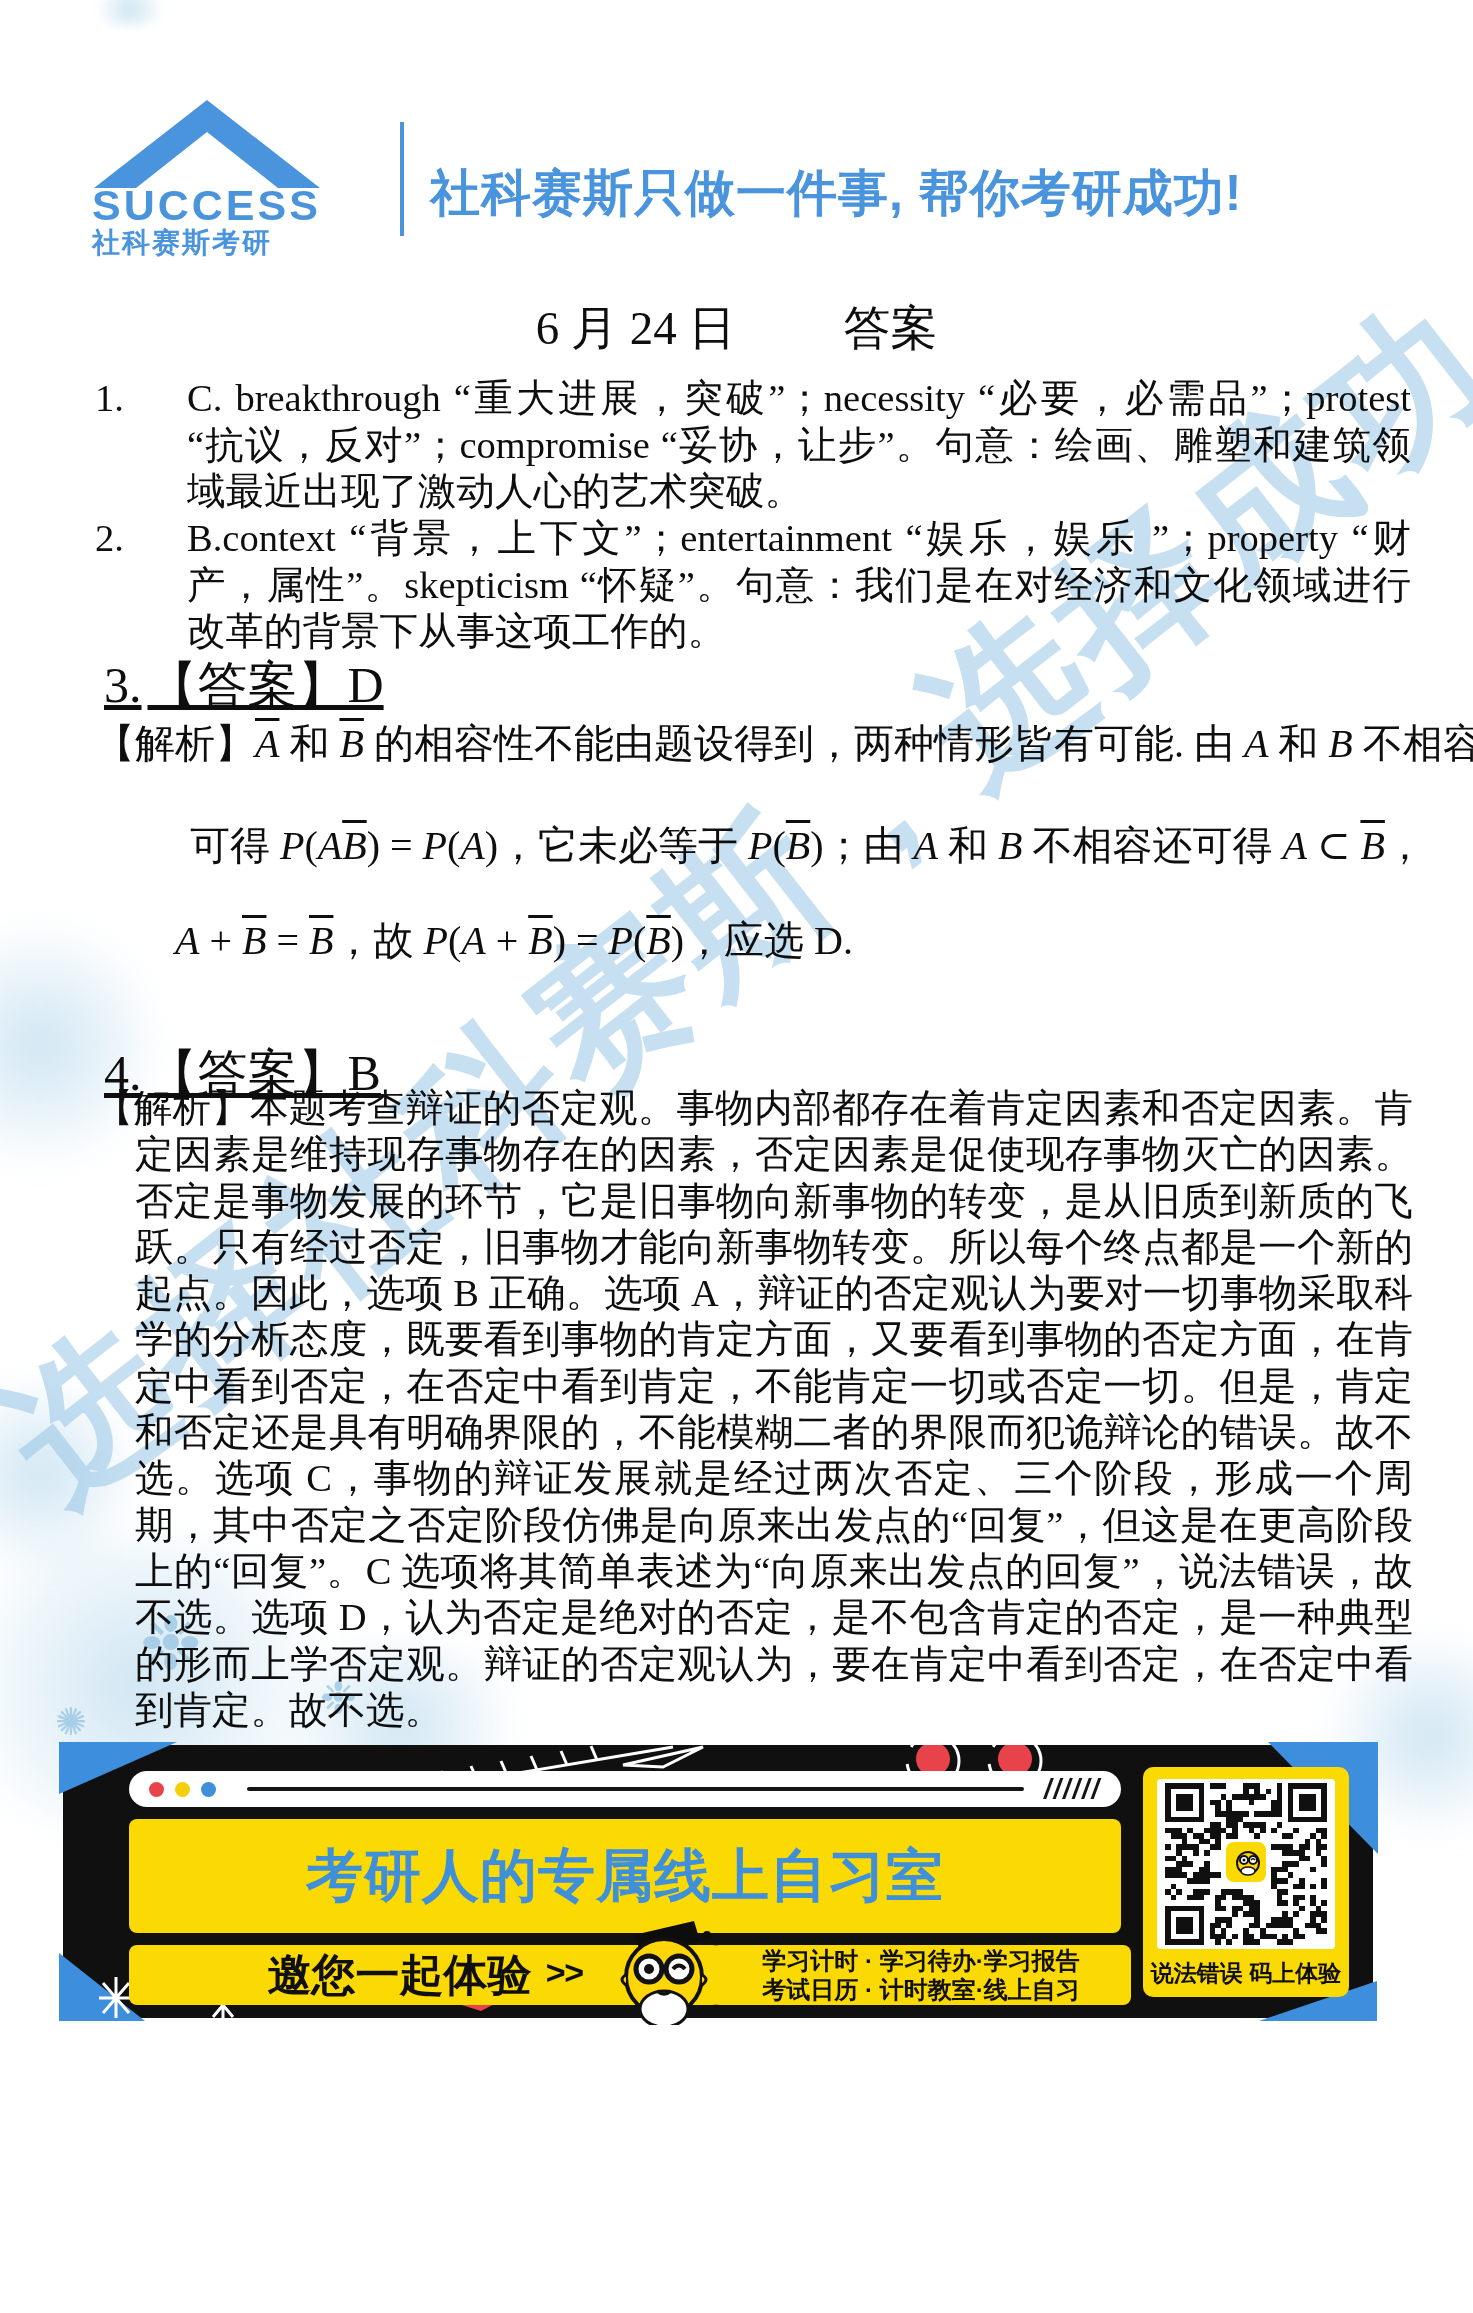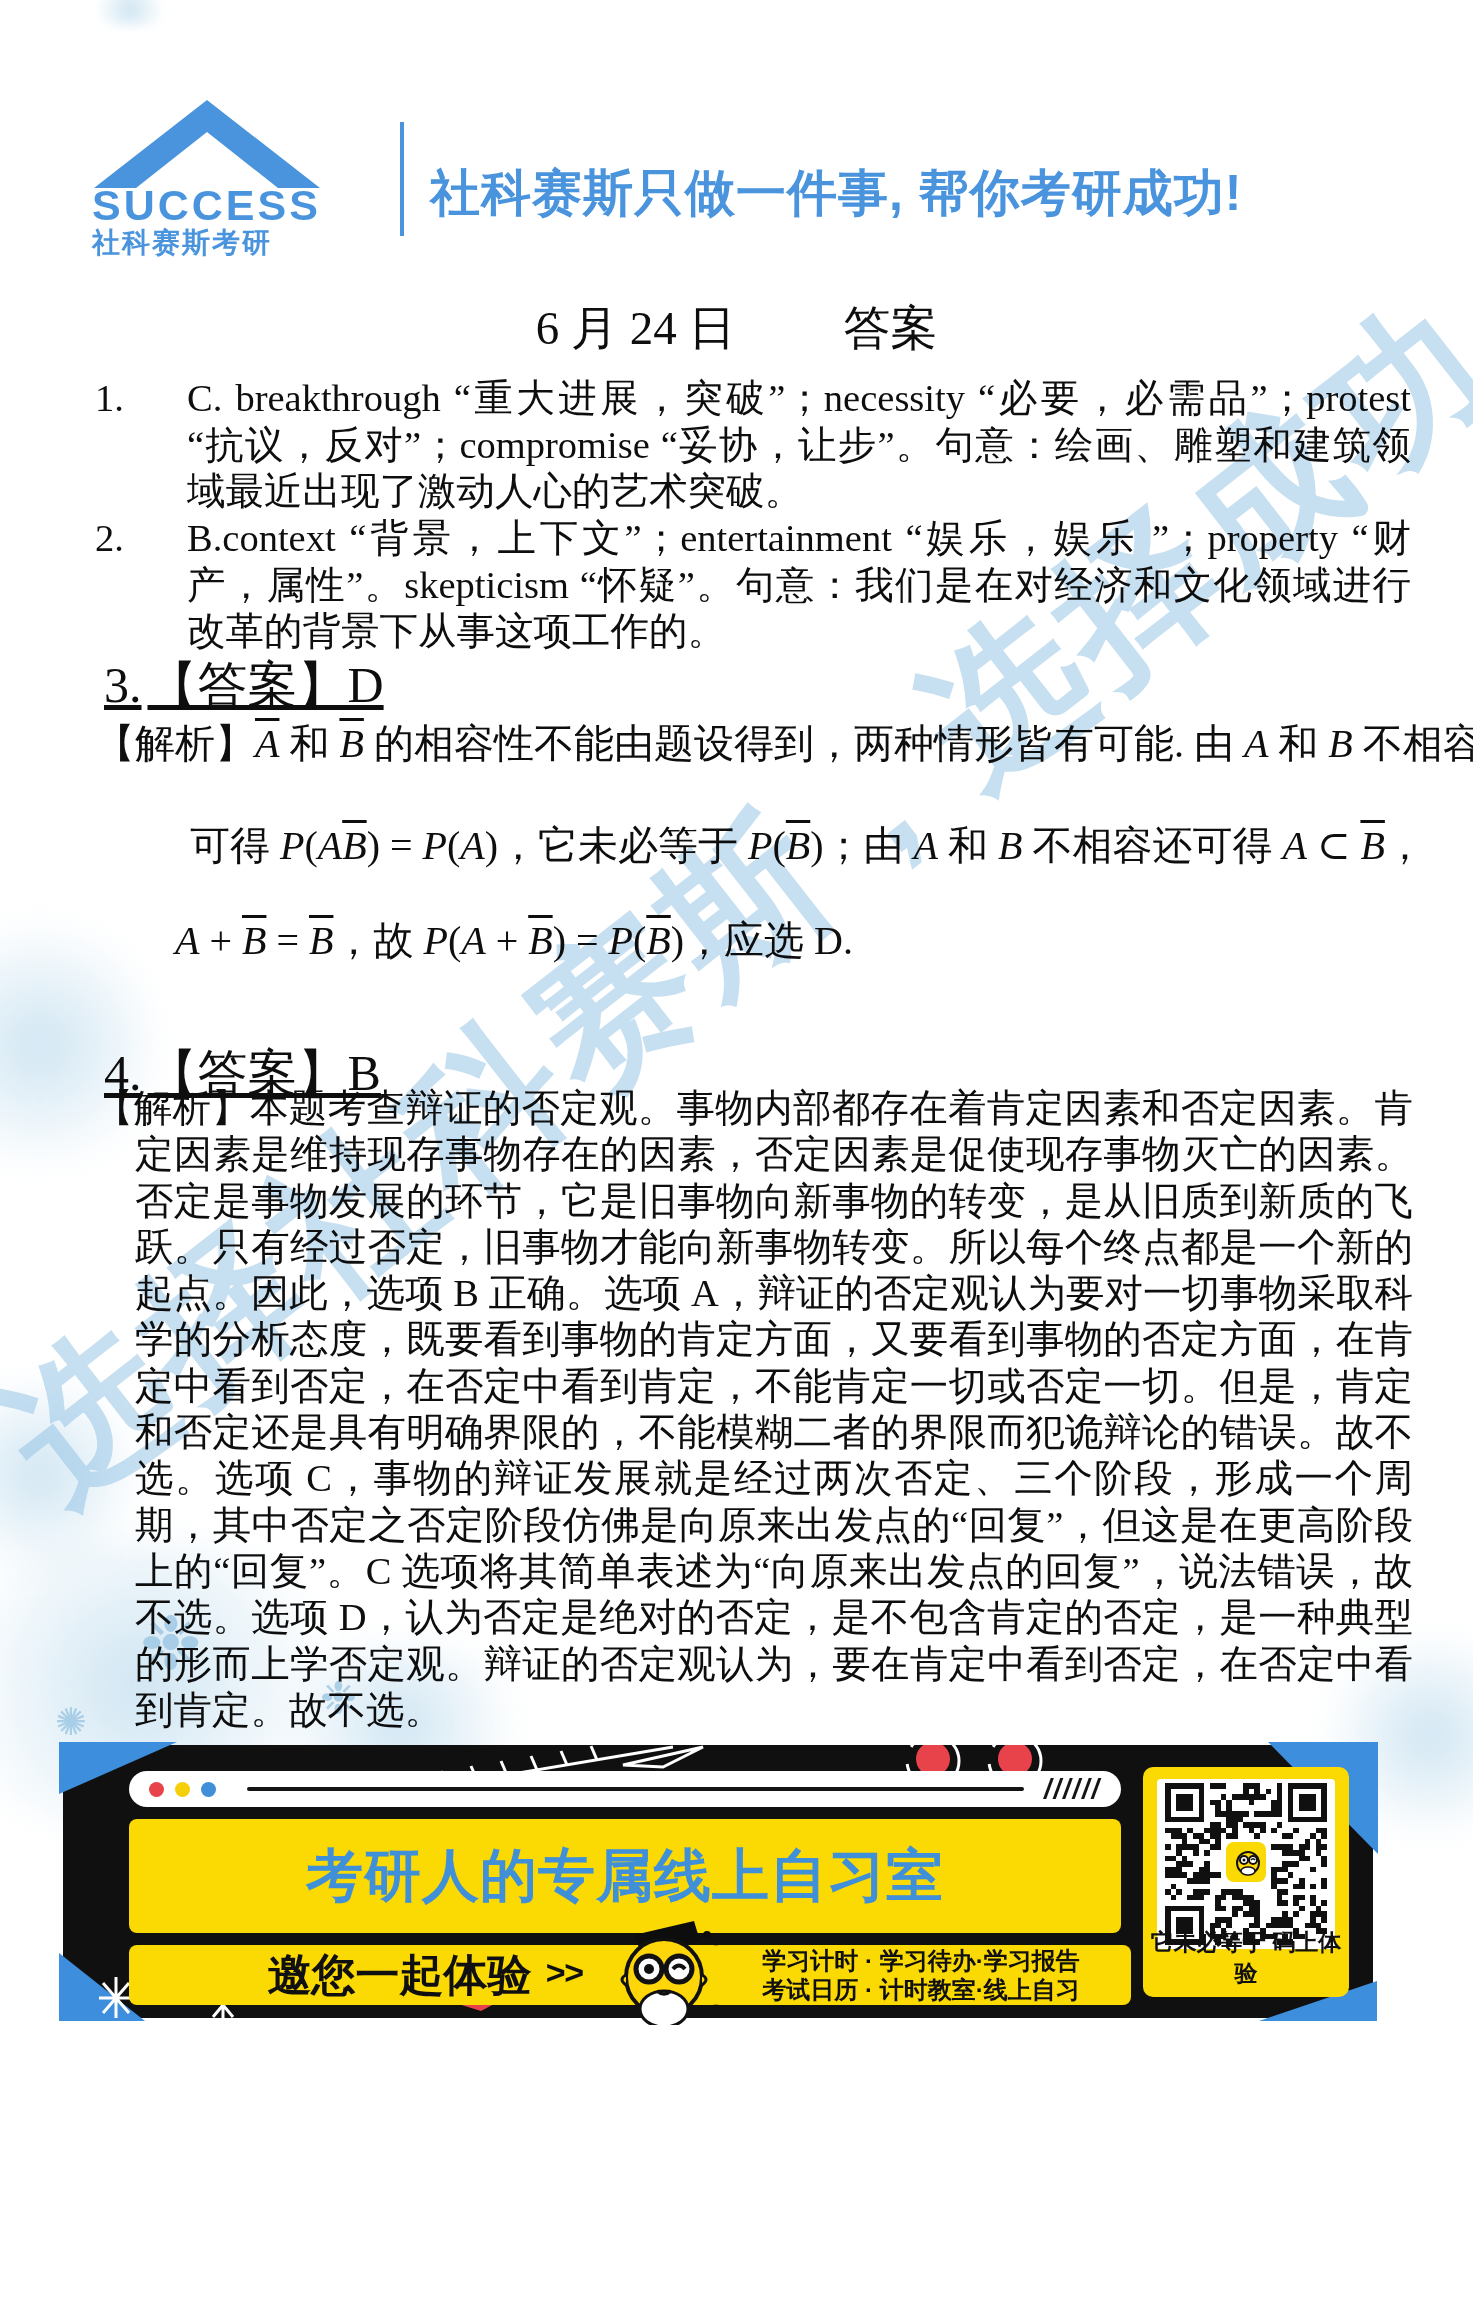--- a/index.html
+++ b/index.html
@@ -502,17 +502,17 @@
           <svg width="32" height="32" viewBox="0 0 32 32">
             <circle cx="16" cy="17" r="11" fill="#ffd60a" stroke="#111" stroke-width="2"></circle>
             <circle cx="12" cy="14" r="4" fill="#fff" stroke="#111" stroke-width="2"></circle>
             <circle cx="21" cy="14" r="4" fill="#fff" stroke="#111" stroke-width="2"></circle>
             <circle cx="12" cy="14" r="1.5" fill="#111"></circle>
             <path d="M19 14 q2 -2.5 4 0" stroke="#111" stroke-width="1.5" fill="none"></path>
             <ellipse cx="16" cy="25" rx="7" ry="4" fill="#fff" stroke="#111" stroke-width="1.5"></ellipse>
           </svg>
         </div>
       </div>
-      <div class="qrcaption">它未必等于 码上体验</div>
+      <div class="qrcaption">说法错误 码上体验</div>
     </div>
   </div>
 
 </div>
 
 </body></html>

